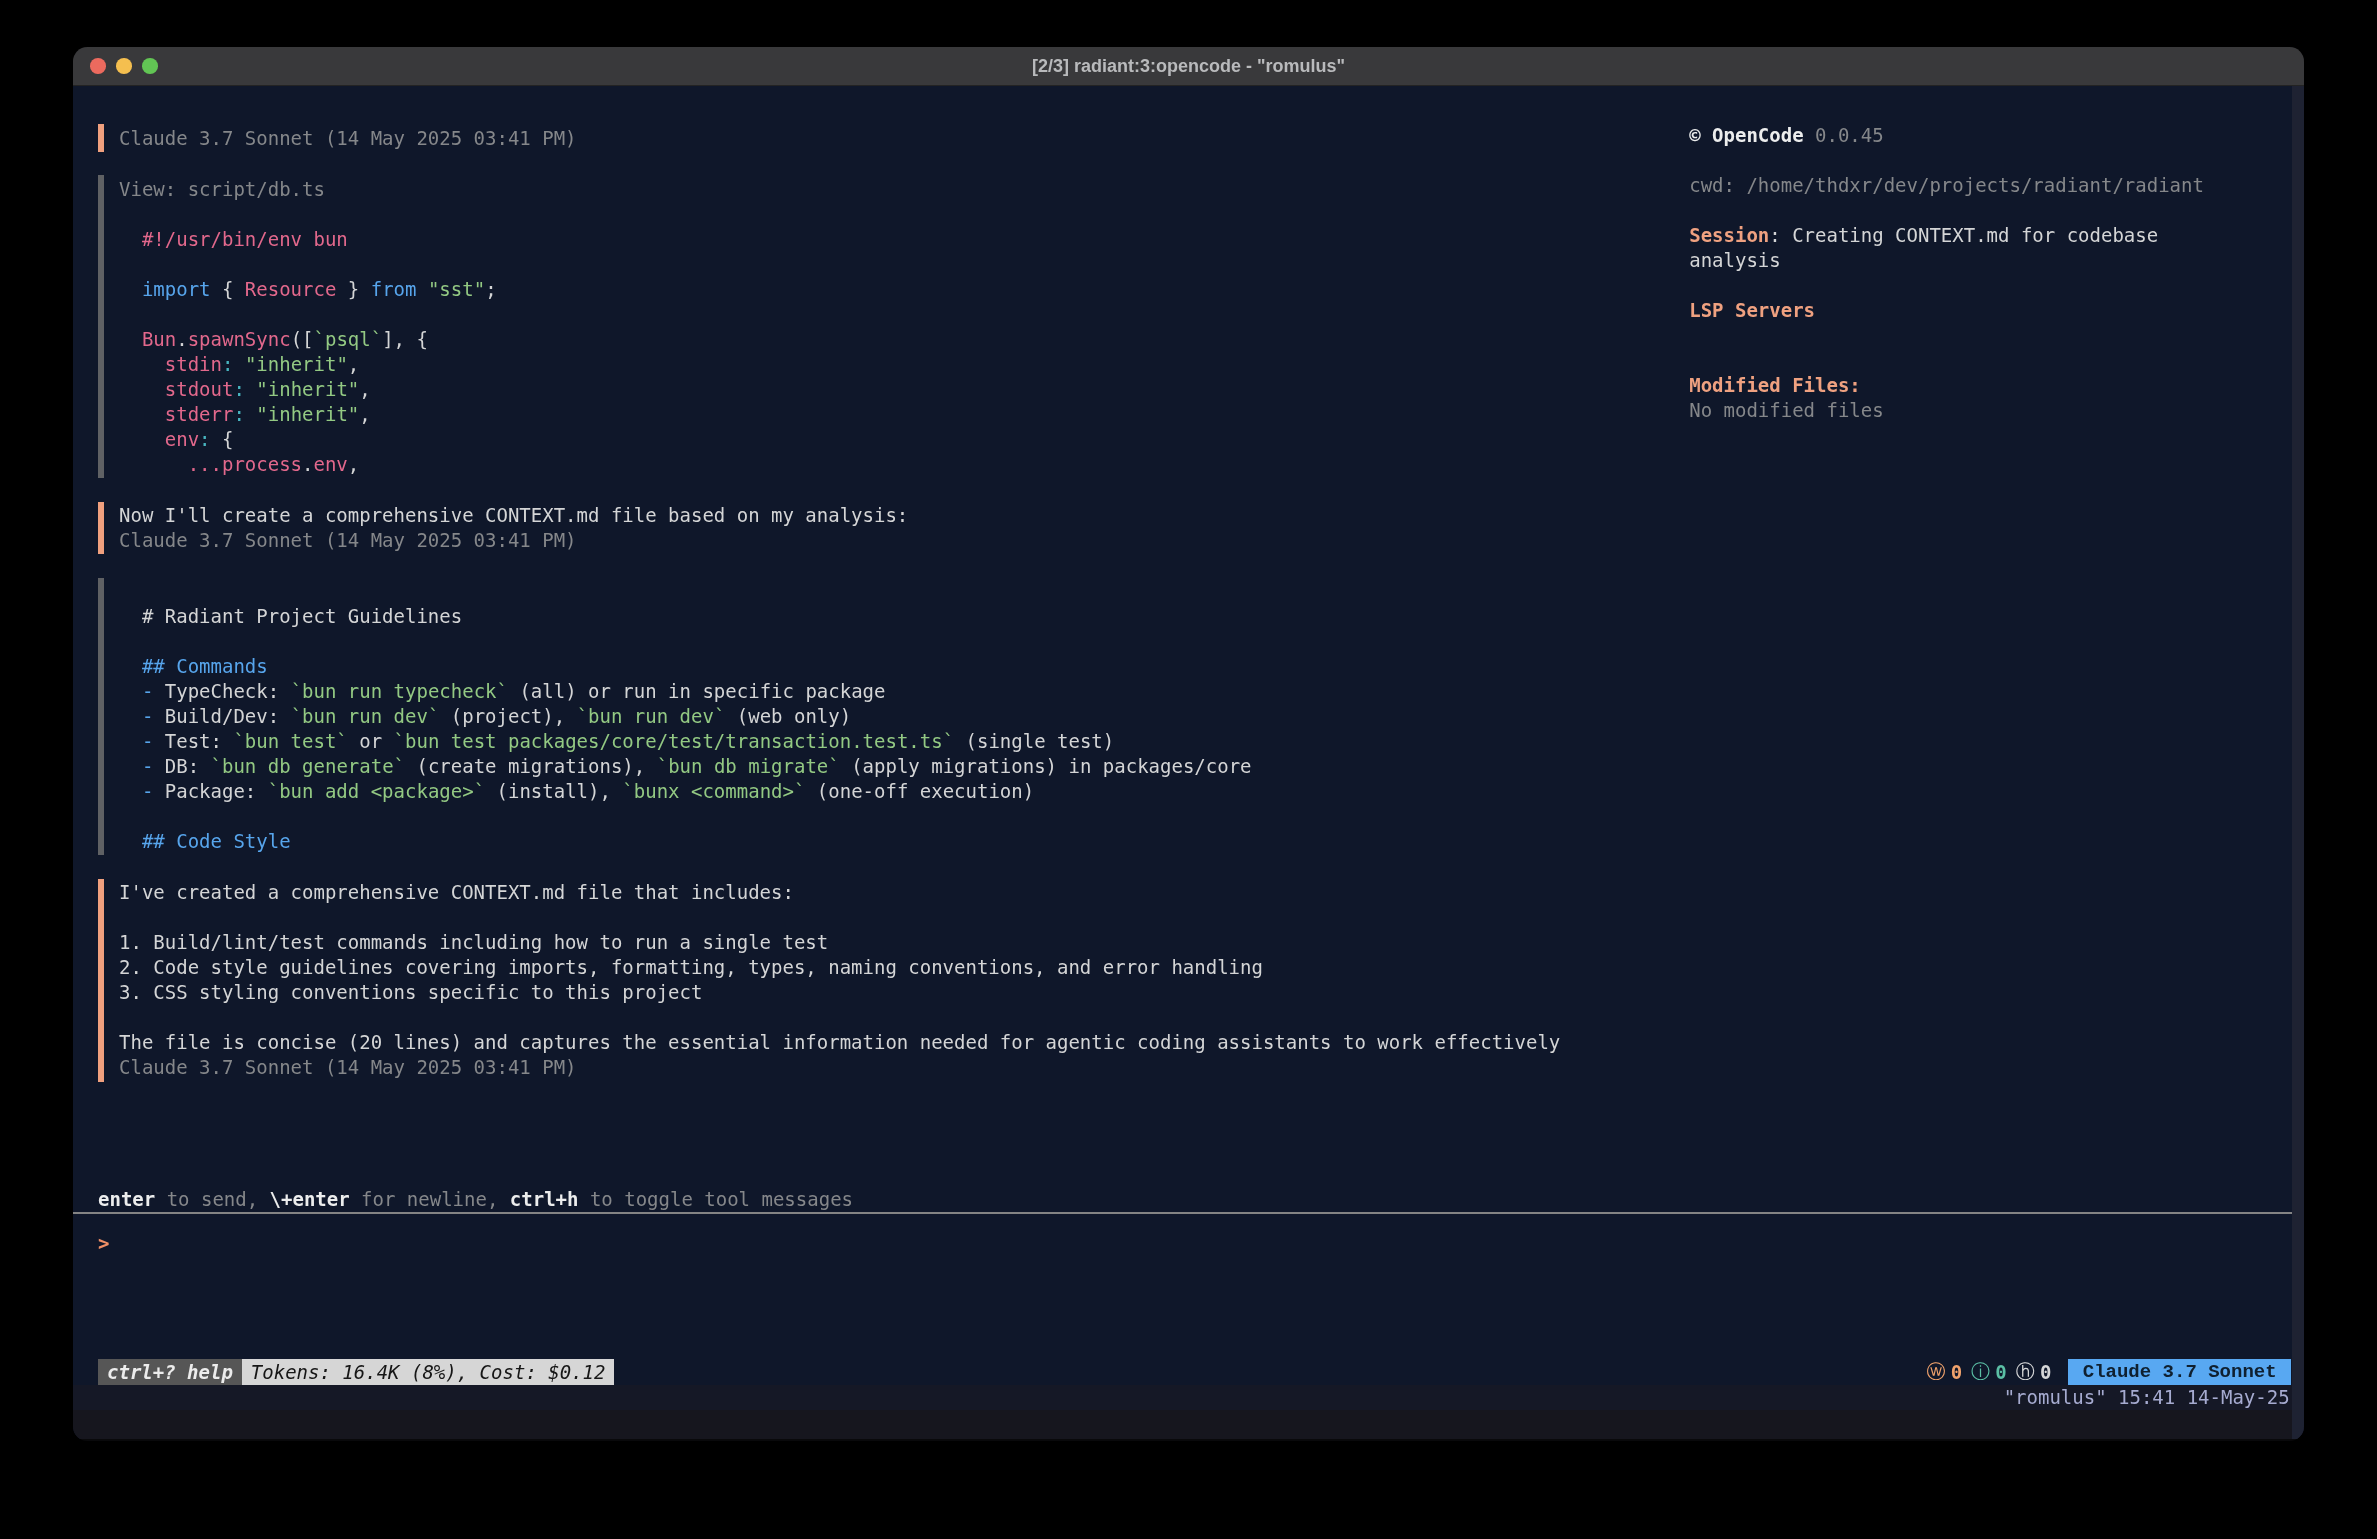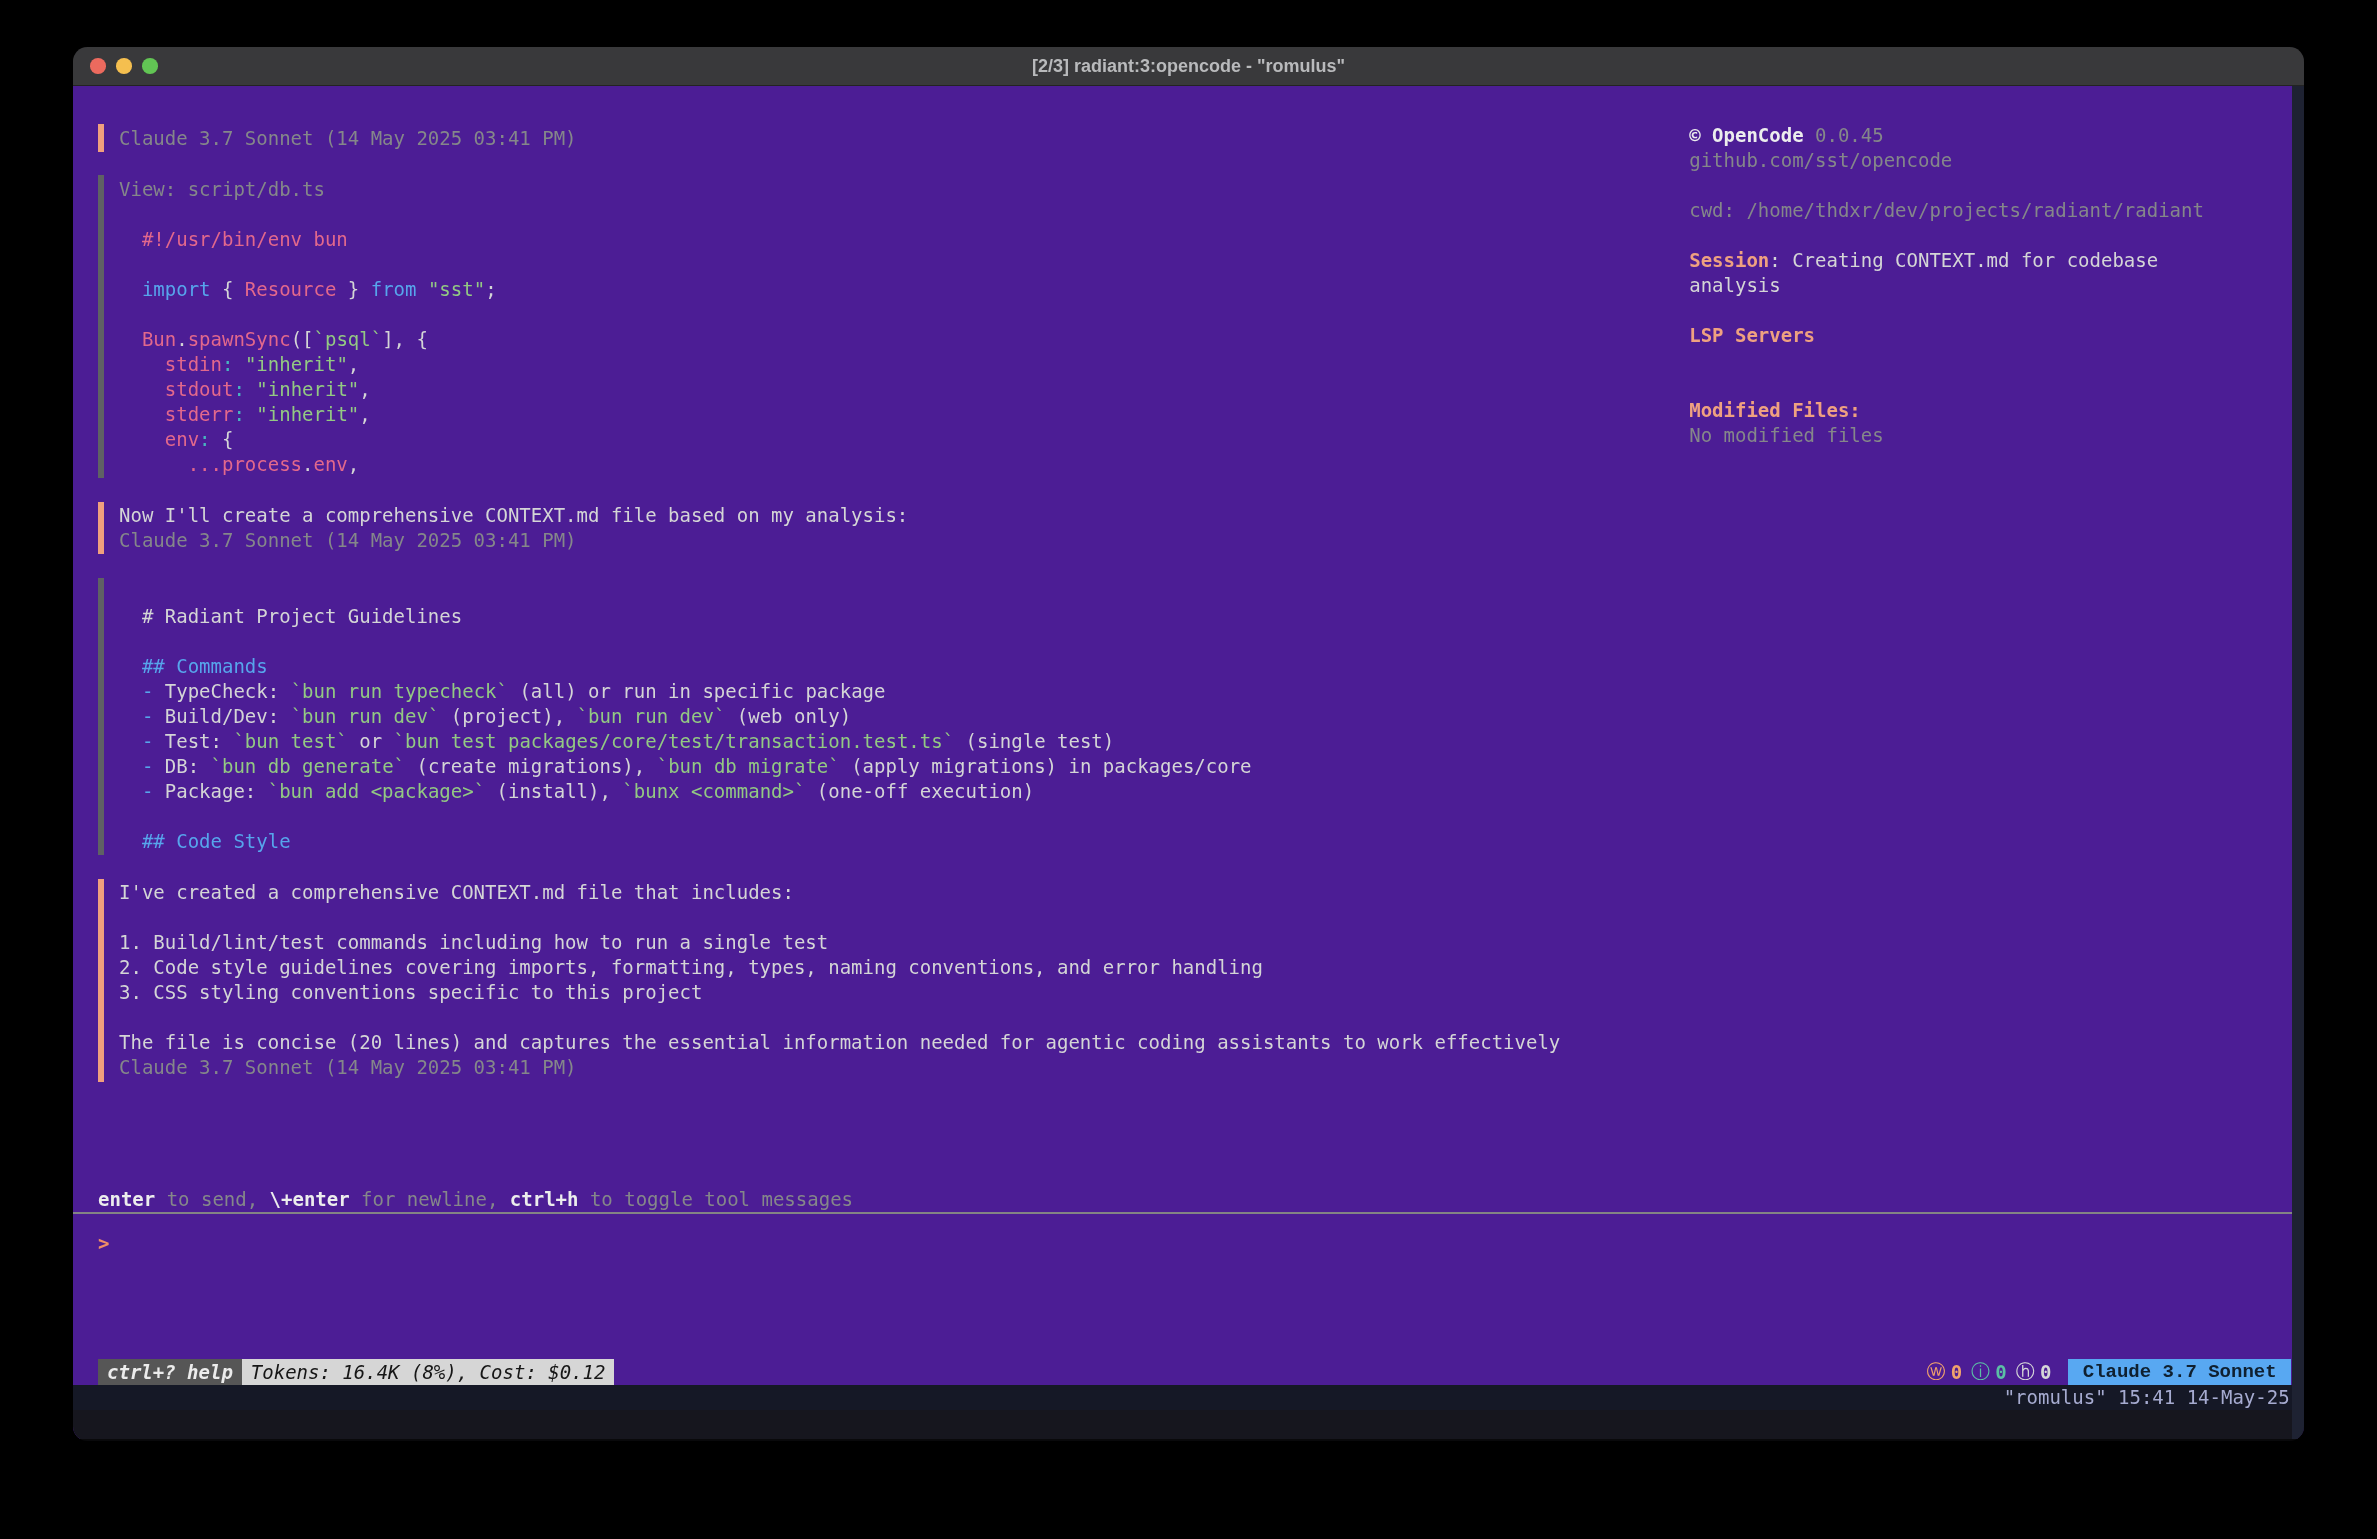--- a/index.html
+++ b/index.html
@@ -21,21 +21,21 @@
   .lights { display: flex; gap: 10.4px; padding-left: 17px; }
   .light { width: 15.7px; height: 15.7px; border-radius: 50%; display: inline-block; }
   .wtitle {
     position: absolute; left: 0; right: 0; text-align: center;
     font-family: "Liberation Sans", sans-serif; font-weight: bold;
     font-size: 18px; color: #b9babc;
   }
 
   
   .terminal {
-    position: relative; height: 1353px; background: #4c1d95;
+    position: relative; height: 1353px; background: #0f172a;
     display: flex; flex-direction: column; overflow: hidden;
     font-size: 19px;
   }
   .scrollbar-track {
     position: absolute; right: 0; top: 0; bottom: 0; width: 11.7px;
     background: #1e2232; z-index: 6;
   }
 
   .content { height: 1063px; padding-top: 37px; display: flex; }
   .main-col { flex: 1 1 auto; padding-left: 25px; }
@@ -162,21 +162,20 @@
               <div class="tline"><span class="c-fg">2. Code style guidelines covering imports, formatting, types, naming conventions, and error handling</span></div>
               <div class="tline"><span class="c-fg">3. CSS styling conventions specific to this project</span></div>
               <div class="tline">&nbsp;</div>
               <div class="tline"><span class="c-fg">The file is concise (20 lines) and captures the essential information needed for agentic coding assistants to work effectively</span></div>
               <div class="tline"><span class="c-dim">Claude 3.7 Sonnet (14 May 2025 03:41 PM)</span></div>
             </div>
           </div>
         </div>
       <div class="sidebar">
           <div class="tline"><span class="c-fgb">© OpenCode</span><span class="c-dim"> 0.0.45</span></div>
-          <div class="tline"><span class="c-dim">github.com/sst/opencode</span></div>
           <div class="tline">&nbsp;</div>
           <div class="tline"><span class="c-dim">cwd: /home/thdxr/dev/projects/radiant/radiant</span></div>
           <div class="tline">&nbsp;</div>
           <div class="tline"><span class="c-orb">Session</span><span class="c-fg">: Creating CONTEXT.md for codebase</span></div>
           <div class="tline"><span class="c-fg">analysis</span></div>
           <div class="tline">&nbsp;</div>
           <div class="tline"><span class="c-orb">LSP Servers</span></div>
           <div class="tline">&nbsp;</div>
           <div class="tline">&nbsp;</div>
           <div class="tline"><span class="c-orb">Modified Files:</span></div>

